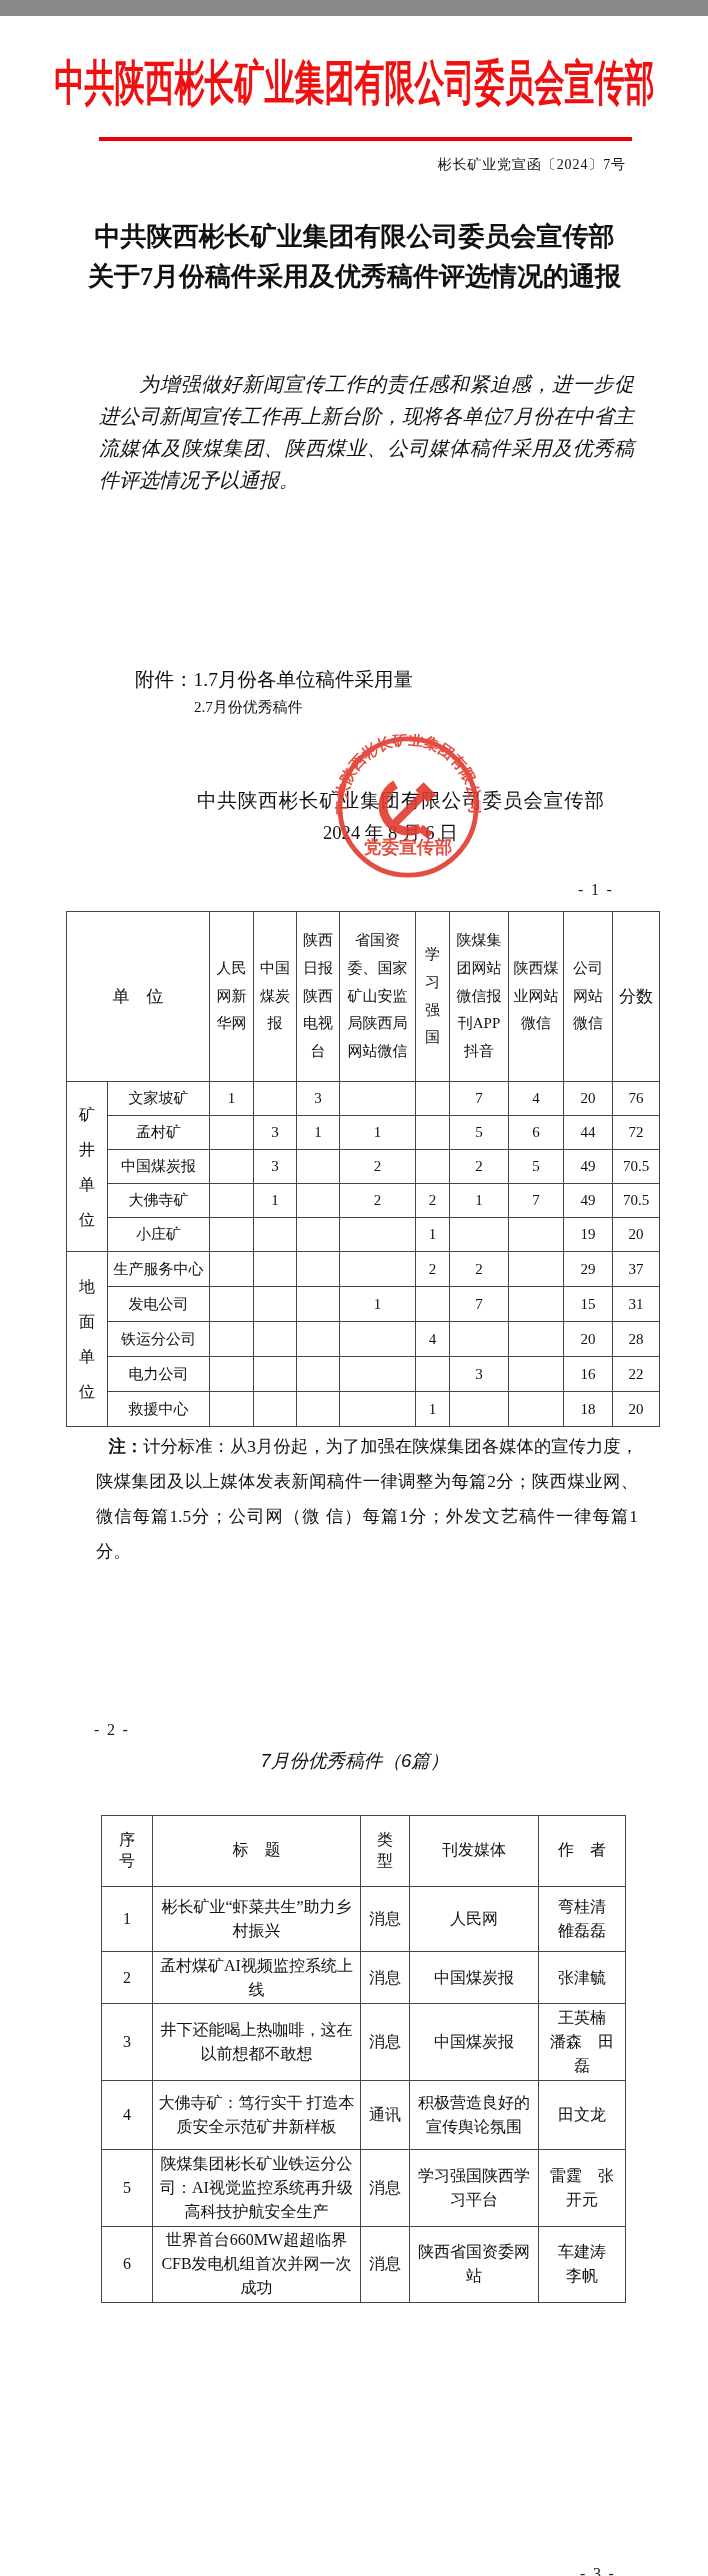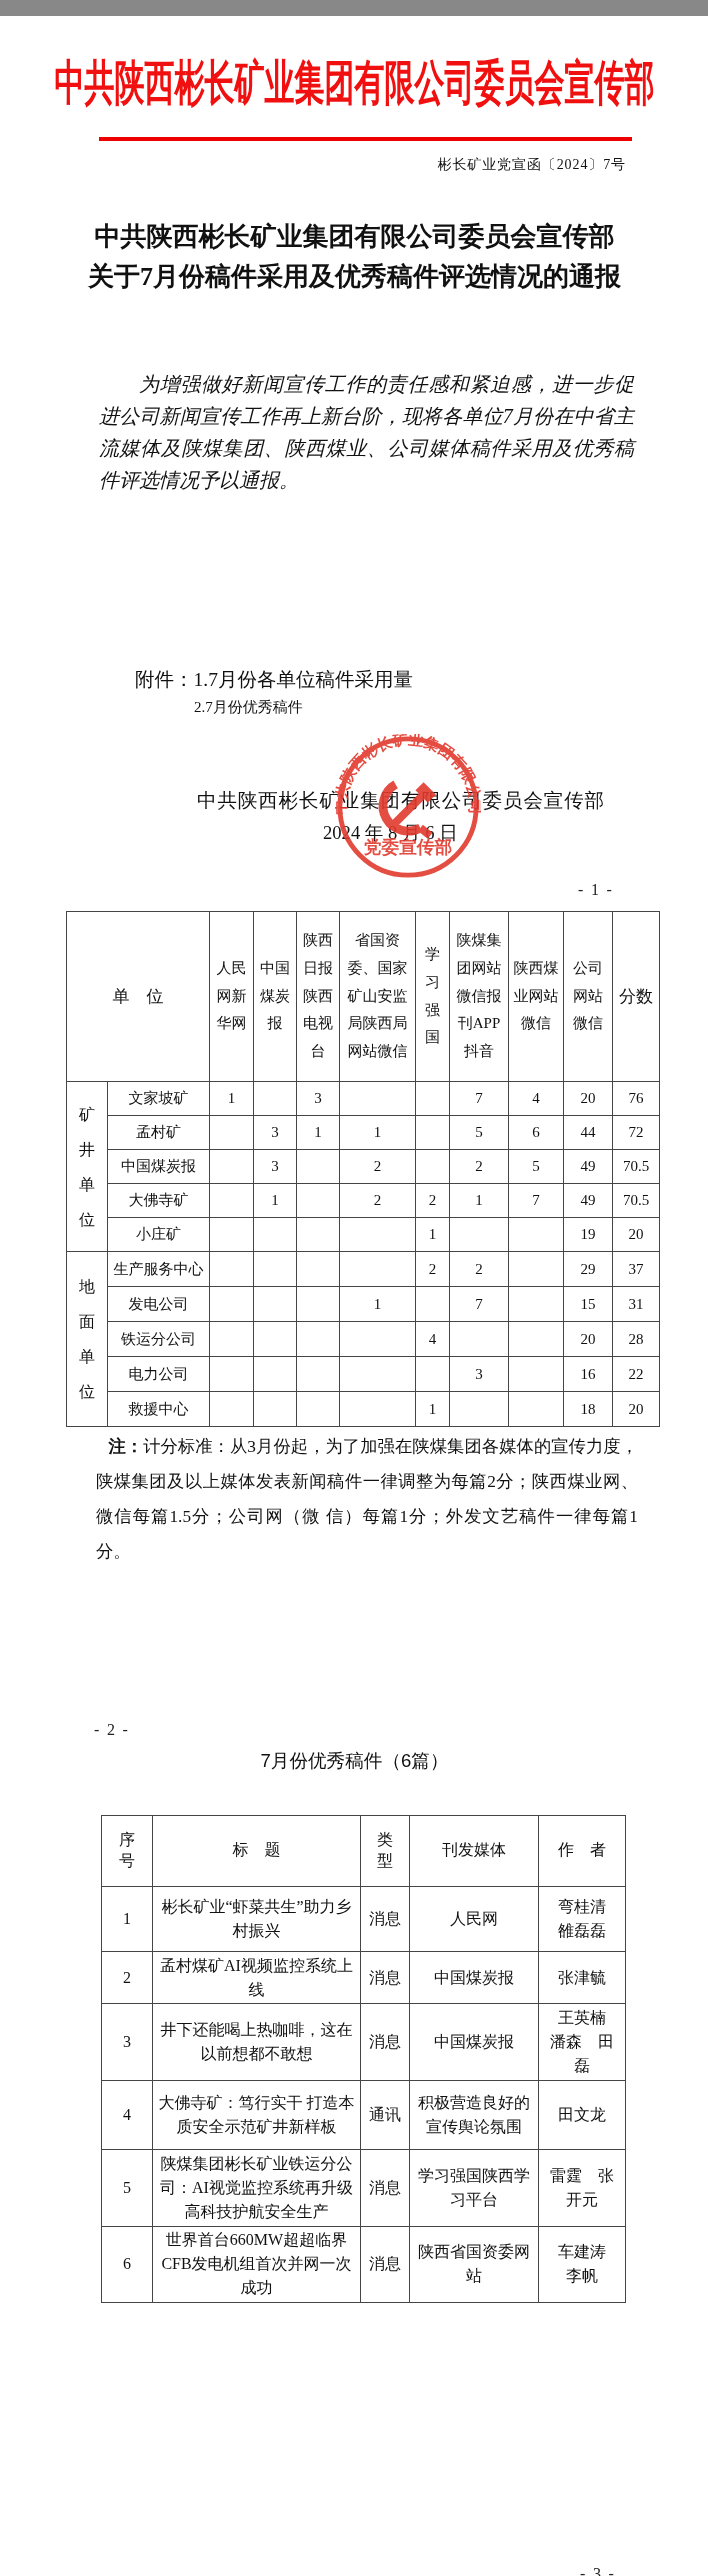--- a/index.html
+++ b/index.html
@@ -40,21 +40,21 @@
   .t1 table{width:592px;font-size:15px;border:1.8px solid #454545;}
   .t1 th{line-height:1.85;}
   .t1 .hrow{height:170px;}
   .t1 .mrow{height:34px;}
   .t1 .grow{height:35px;}
   .t1 .grp{font-size:16px;line-height:35px;word-break:break-all;padding:0 10.6px;}
   .t1 .ground-sep td{border-top:1.8px solid #454545;}
   .note{left:96px;top:1413px;width:542px;font-size:17.3px;line-height:35px;text-align:justify;text-indent:12.4px;}
   .note b{font-weight:bold;}
   .t2-title{left:0;right:0;top:1732px;text-align:center;font-size:18.6px;
-            font-family:"Liberation Sans","DejaVu Sans",sans-serif;}
+            font-family:"Liberation Sans","DejaVu Sans",sans-serif;font-style:italic;}
   .t2{left:101px;top:1799px;}
   .t2 table{width:524px;font-size:16px;border:1.8px solid #454545;}
   .t2 th{height:68px;}
   .t2 td{line-height:1.5;padding:1.8px 5.3px;}
 </style>
 </head>
 <body>
 
 <div class="page">
 

